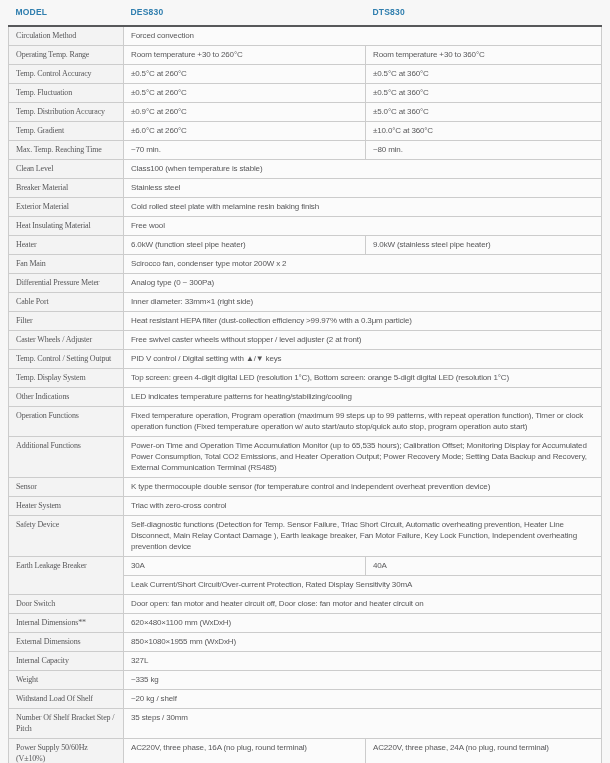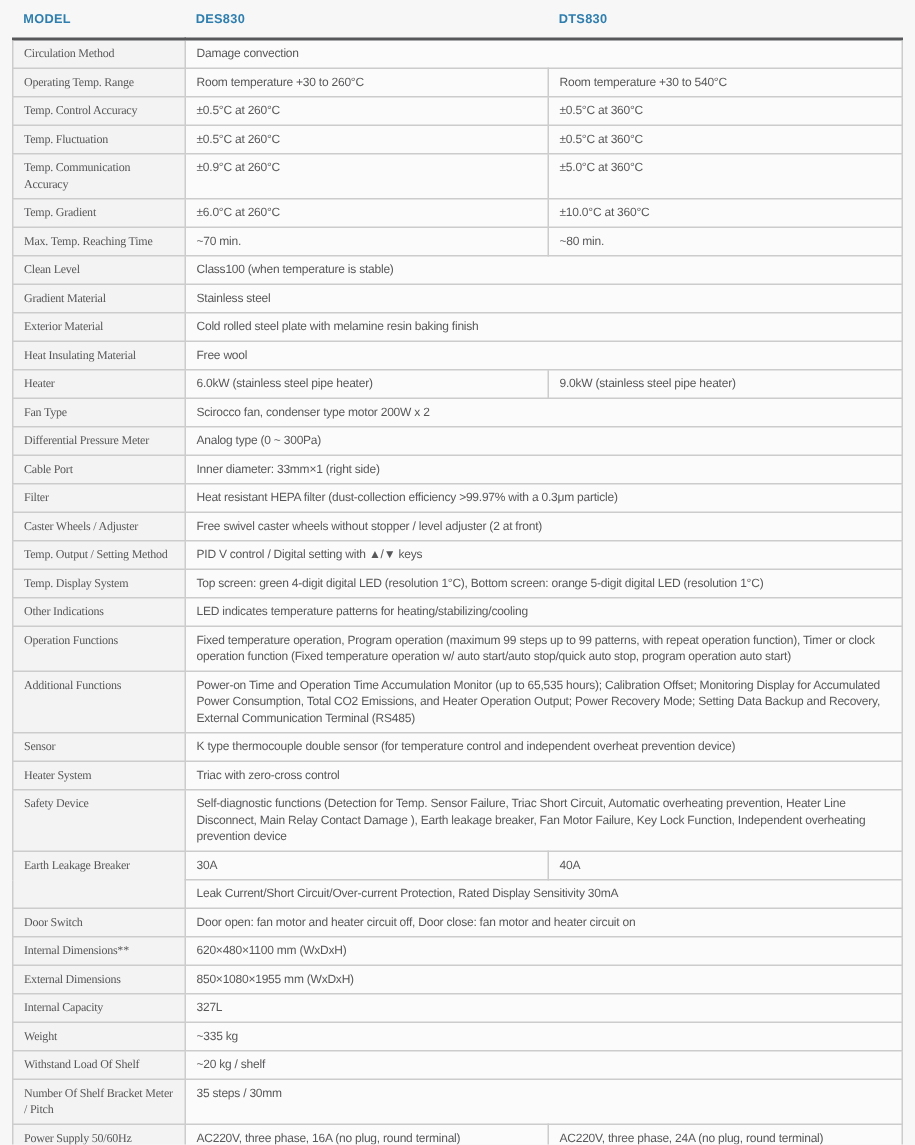--- a/index.html
+++ b/index.html
@@ -59,95 +59,95 @@
   <thead>
     <tr>
       <th>MODEL</th>
       <th>DES830</th>
       <th>DTS830</th>
     </tr>
   </thead>
   <tbody id="spec-body">
       <tr>
         <td class="label-cell">Circulation Method</td>
-        <td class="value-cell" colspan="2">Damage convection</td>
+        <td class="value-cell" colspan="2">Forced convection</td>
       </tr>
       <tr>
         <td class="label-cell">Operating Temp. Range</td>
         <td class="value-cell">Room temperature +30 to 260°C</td>
-        <td class="value-cell">Room temperature +30 to 540°C</td>
+        <td class="value-cell">Room temperature +30 to 360°C</td>
       </tr>
       <tr>
         <td class="label-cell">Temp. Control Accuracy</td>
         <td class="value-cell">±0.5°C at 260°C</td>
         <td class="value-cell">±0.5°C at 360°C</td>
       </tr>
       <tr>
         <td class="label-cell">Temp. Fluctuation</td>
         <td class="value-cell">±0.5°C at 260°C</td>
         <td class="value-cell">±0.5°C at 360°C</td>
       </tr>
       <tr>
-        <td class="label-cell">Temp. Communication Accuracy</td>
+        <td class="label-cell">Temp. Distribution Accuracy</td>
         <td class="value-cell">±0.9°C at 260°C</td>
         <td class="value-cell">±5.0°C at 360°C</td>
       </tr>
       <tr>
         <td class="label-cell">Temp. Gradient</td>
         <td class="value-cell">±6.0°C at 260°C</td>
         <td class="value-cell">±10.0°C at 360°C</td>
       </tr>
       <tr>
         <td class="label-cell">Max. Temp. Reaching Time</td>
         <td class="value-cell">~70 min.</td>
         <td class="value-cell">~80 min.</td>
       </tr>
       <tr>
         <td class="label-cell">Clean Level</td>
         <td class="value-cell" colspan="2">Class100 (when temperature is stable)</td>
       </tr>
       <tr>
-        <td class="label-cell">Gradient Material</td>
+        <td class="label-cell">Breaker Material</td>
         <td class="value-cell" colspan="2">Stainless steel</td>
       </tr>
       <tr>
         <td class="label-cell">Exterior Material</td>
         <td class="value-cell" colspan="2">Cold rolled steel plate with melamine resin baking finish</td>
       </tr>
       <tr>
         <td class="label-cell">Heat Insulating Material</td>
         <td class="value-cell" colspan="2">Free wool</td>
       </tr>
       <tr>
         <td class="label-cell">Heater</td>
-        <td class="value-cell">6.0kW (stainless steel pipe heater)</td>
+        <td class="value-cell">6.0kW (function steel pipe heater)</td>
         <td class="value-cell">9.0kW (stainless steel pipe heater)</td>
       </tr>
       <tr>
-        <td class="label-cell">Fan Type</td>
+        <td class="label-cell">Fan Main</td>
         <td class="value-cell" colspan="2">Scirocco fan, condenser type motor 200W x 2</td>
       </tr>
       <tr>
         <td class="label-cell">Differential Pressure Meter</td>
         <td class="value-cell" colspan="2">Analog type (0 ~ 300Pa)</td>
       </tr>
       <tr>
         <td class="label-cell">Cable Port</td>
         <td class="value-cell" colspan="2">Inner diameter: 33mm×1 (right side)</td>
       </tr>
       <tr>
         <td class="label-cell">Filter</td>
         <td class="value-cell" colspan="2">Heat resistant HEPA filter (dust-collection efficiency &gt;99.97% with a 0.3μm particle)</td>
       </tr>
       <tr>
         <td class="label-cell">Caster Wheels / Adjuster</td>
         <td class="value-cell" colspan="2">Free swivel caster wheels without stopper / level adjuster (2 at front)</td>
       </tr>
       <tr>
-        <td class="label-cell">Temp. Output / Setting Method</td>
+        <td class="label-cell">Temp. Control / Setting Output</td>
         <td class="value-cell" colspan="2">PID V control / Digital setting with ▲/▼ keys</td>
       </tr>
       <tr>
         <td class="label-cell">Temp. Display System</td>
         <td class="value-cell" colspan="2">Top screen: green 4-digit digital LED (resolution 1°C), Bottom screen: orange 5-digit digital LED (resolution 1°C)</td>
       </tr>
       <tr>
         <td class="label-cell">Other Indications</td>
         <td class="value-cell" colspan="2">LED indicates temperature patterns for heating/stabilizing/cooling</td>
       </tr>
@@ -197,21 +197,21 @@
       </tr>
       <tr>
         <td class="label-cell">Weight</td>
         <td class="value-cell" colspan="2">~335 kg</td>
       </tr>
       <tr>
         <td class="label-cell">Withstand Load Of Shelf</td>
         <td class="value-cell" colspan="2">~20 kg / shelf</td>
       </tr>
       <tr>
-        <td class="label-cell">Number Of Shelf Bracket Meter / Pitch</td>
+        <td class="label-cell">Number Of Shelf Bracket Step / Pitch</td>
         <td class="value-cell" colspan="2">35 steps / 30mm</td>
       </tr>
       <tr>
         <td class="label-cell">Power Supply 50/60Hz (V±10%)</td>
         <td class="value-cell">AC220V, three phase, 16A (no plug, round terminal)</td>
         <td class="value-cell">AC220V, three phase, 24A (no plug, round terminal)</td>
       </tr>
     </tbody>
 </table>
 

